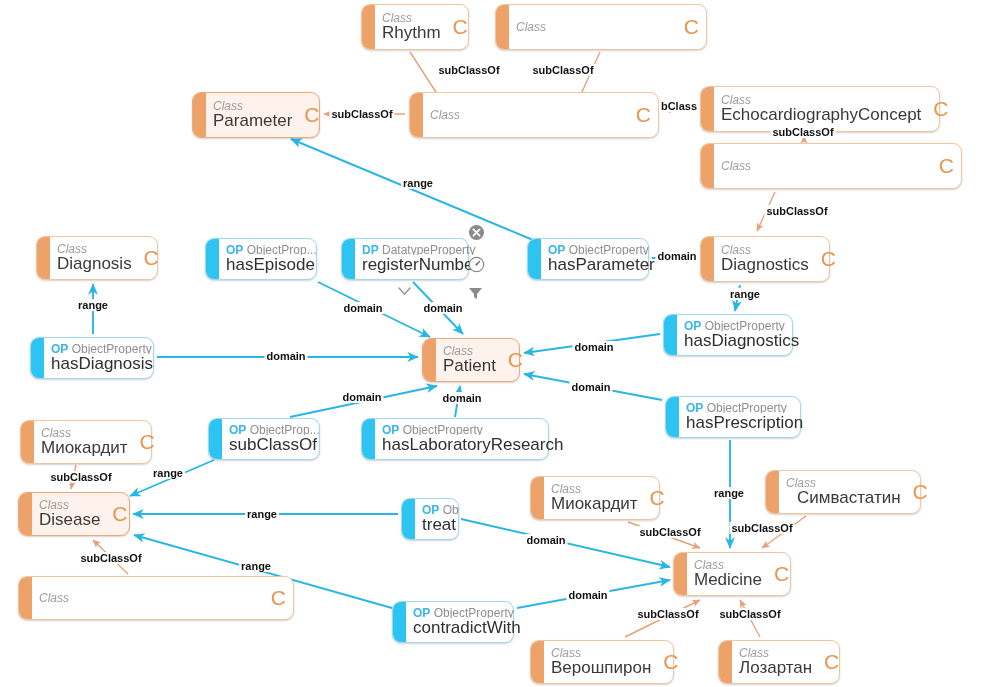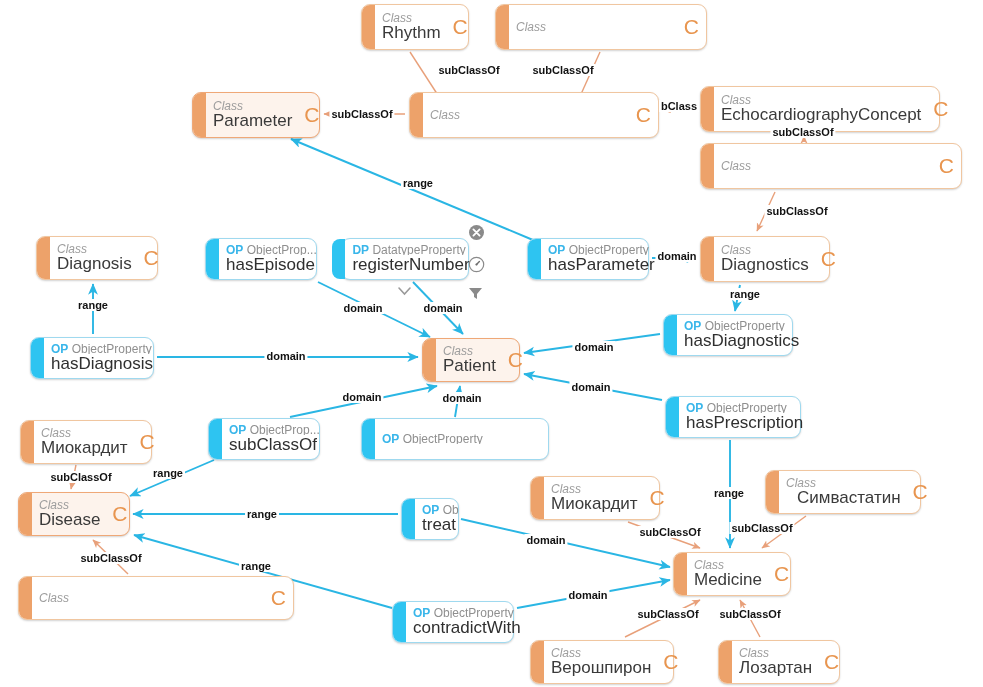--- a/index.html
+++ b/index.html
@@ -157,21 +157,21 @@
           <div class="glyph">C</div>
         </div>
       </div>
       <div class="node prop" style="left: 205px; top: 238px; width: 112px; height: 42px;">
         <div class="bar"></div>
         <div class="body">
           <div class="type"><span class="tg">OP</span><span> ObjectProp...</span></div>
           <div class="name">hasEpisode</div>
         </div>
       </div>
-      <div class="node prop" style="left: 341px; top: 238px; width: 128px; height: 42px; justify-content: center;">
+      <div class="node prop" style="left: 341px; top: 238px; width: 128px; height: 42px;">
         <div class="bar"></div>
         <div class="body">
           <div class="type"><span class="tg">DP</span><span> DatatypeProperty</span></div>
           <div class="name">registerNumber</div>
         </div>
       </div>
       <div class="node prop" style="left: 527px; top: 238px; width: 122px; height: 42px;">
         <div class="bar"></div>
         <div class="body">
           <div class="type"><span class="tg">OP</span><span> ObjectProperty</span></div>
@@ -212,20 +212,21 @@
         <div class="bar"></div>
         <div class="body">
           <div class="type"><span class="tg">OP</span><span> ObjectProp...</span></div>
           <div class="name">subClassOf</div>
         </div>
       </div>
       <div class="node prop" style="left: 361px; top: 418px; width: 188px; height: 42px;">
         <div class="bar"></div>
         <div class="body">
           <div class="type"><span class="tg">OP</span><span> ObjectProperty</span></div>
+          <div class="name">hasLaboratoryResearch</div>
         </div>
       </div>
       <div class="node prop" style="left: 665px; top: 396px; width: 136px; height: 42px;">
         <div class="bar"></div>
         <div class="body">
           <div class="type"><span class="tg">OP</span><span> ObjectProperty</span></div>
           <div class="name">hasPrescription</div>
         </div>
       </div>
       <div class="node cls sel" style="left: 18px; top: 492px; width: 112px; height: 44px;">

